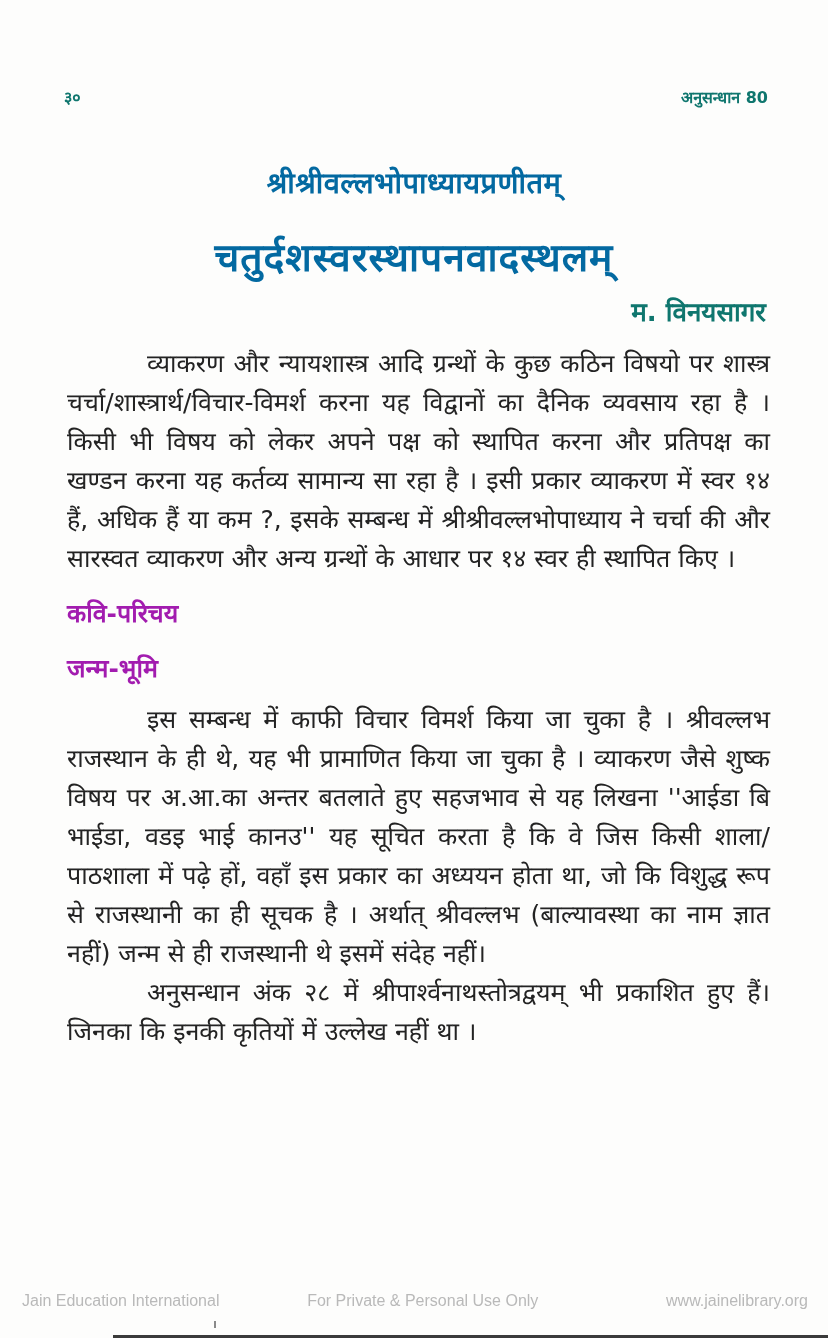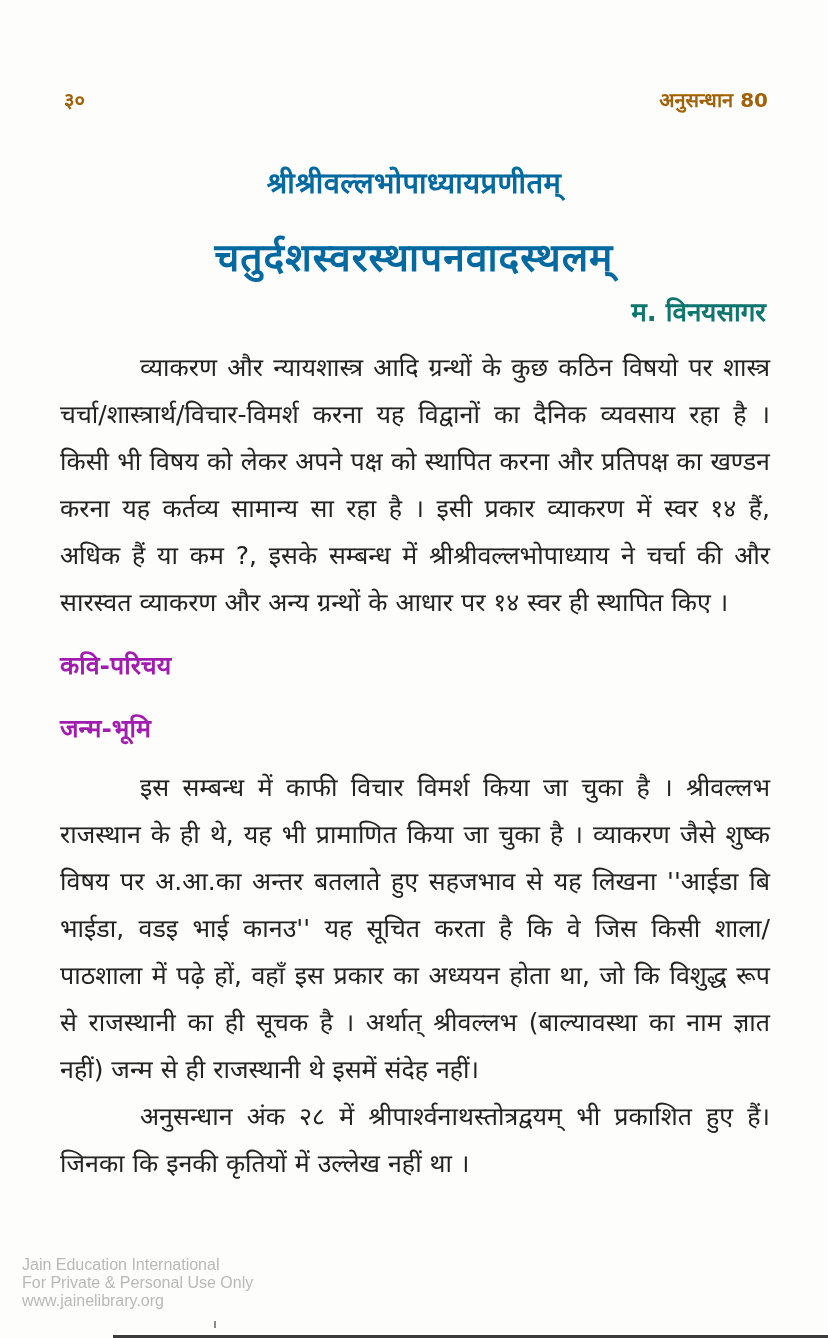--- a/index.html
+++ b/index.html
@@ -13,23 +13,23 @@
     font-family: "DejaVu Sans", "Liberation Sans", sans-serif;
     overflow: hidden;
   }
   
   .running-header {
     position: absolute;
     top: 86px; left: 64px; right: 60px;
     display: flex;
     justify-content: space-between;
     align-items: baseline;
-    font-size: 20px;
+    font-size: 16px;
     font-weight: 600;
-    color: #a16207;
+    color: #0f766e;
   }
   
   .title-block {
     position: absolute;
     top: 162px; left: 0; right: 0;
     text-align: center;
     color: #0369a1;
   }
   .title-superscript {
     font-size: 29px;
@@ -45,47 +45,46 @@
   .byline {
     position: absolute;
     top: 293px; right: 62px;
     font-size: 26px;
     font-weight: 700;
     color: #0f766e;
   }
   
   .article {
     position: absolute;
-    top: 344px; left: 60px; right: 58px;
+    top: 344px; left: 67px; right: 58px;
     font-size: 25px;
-    line-height: 47px;
+    line-height: 39px;
     color: #232323;
   }
   .article p {
     margin: 0;
     text-align: justify;
     text-indent: 80px;
   }
   .article h2 {
     margin: 16px 0 12px 0;
     font-size: 25px;
     font-weight: 700;
     color: #a21caf;
   }
   
   .scan-footer {
     position: absolute;
     left: 22px; right: 20px; bottom: 28px;
     display: flex;
-    justify-content: center;
+    justify-content: space-between;
     align-items: baseline;
     font-family: "Liberation Sans", sans-serif;
     font-size: 16px;
     color: #b9b9b9;
-    flex-direction: column;
   }
   .scan-footer .center { margin-left: -40px; }
   
   .scan-edge-line {
     position: absolute;
     bottom: 0; left: 113px; right: 0;
     height: 3px;
     background: #3b3b3b;
   }
   .scan-speck {

